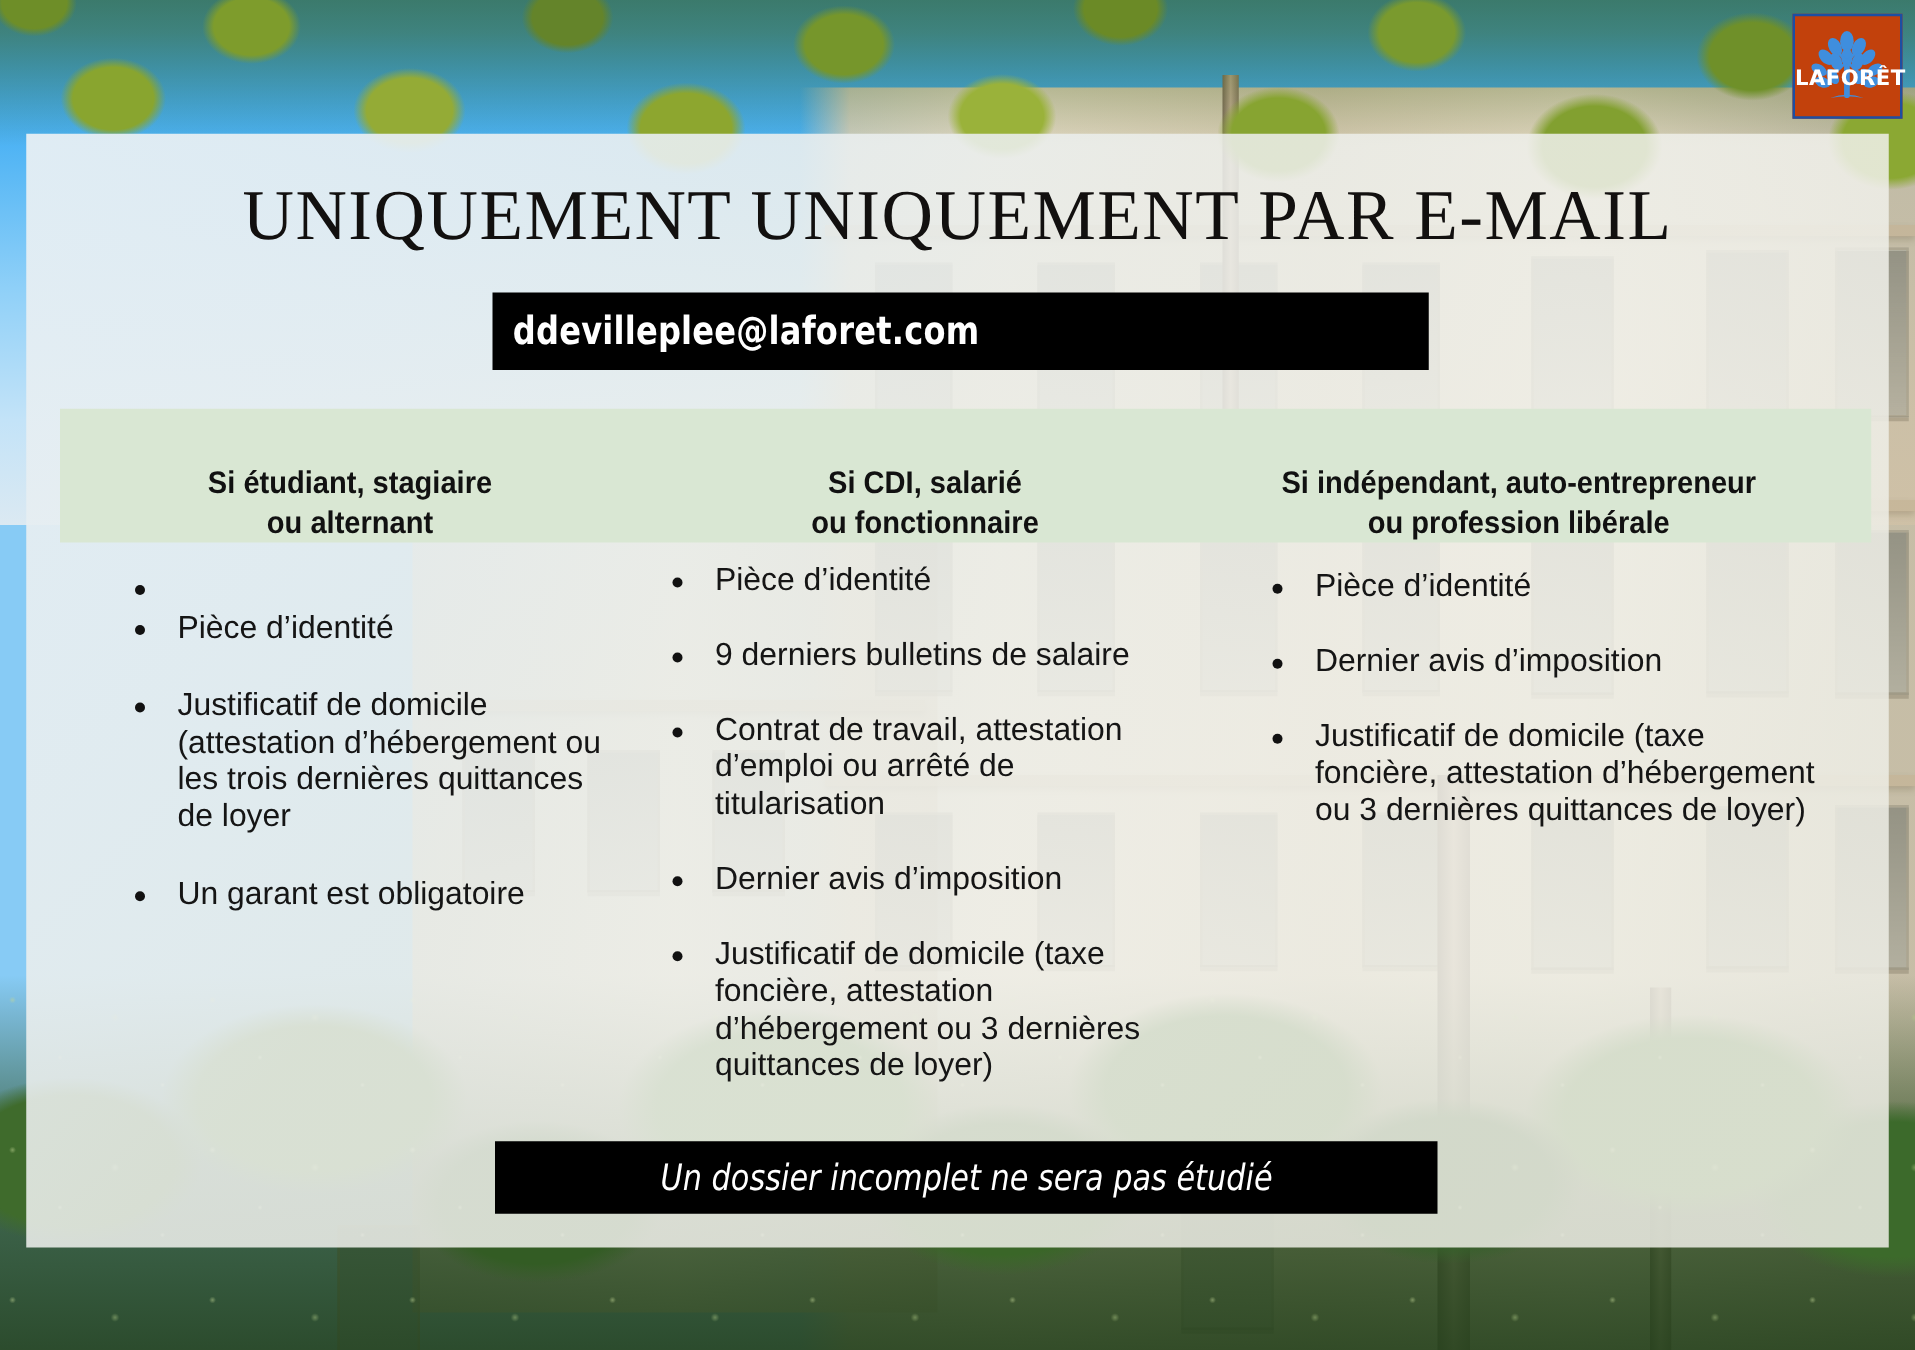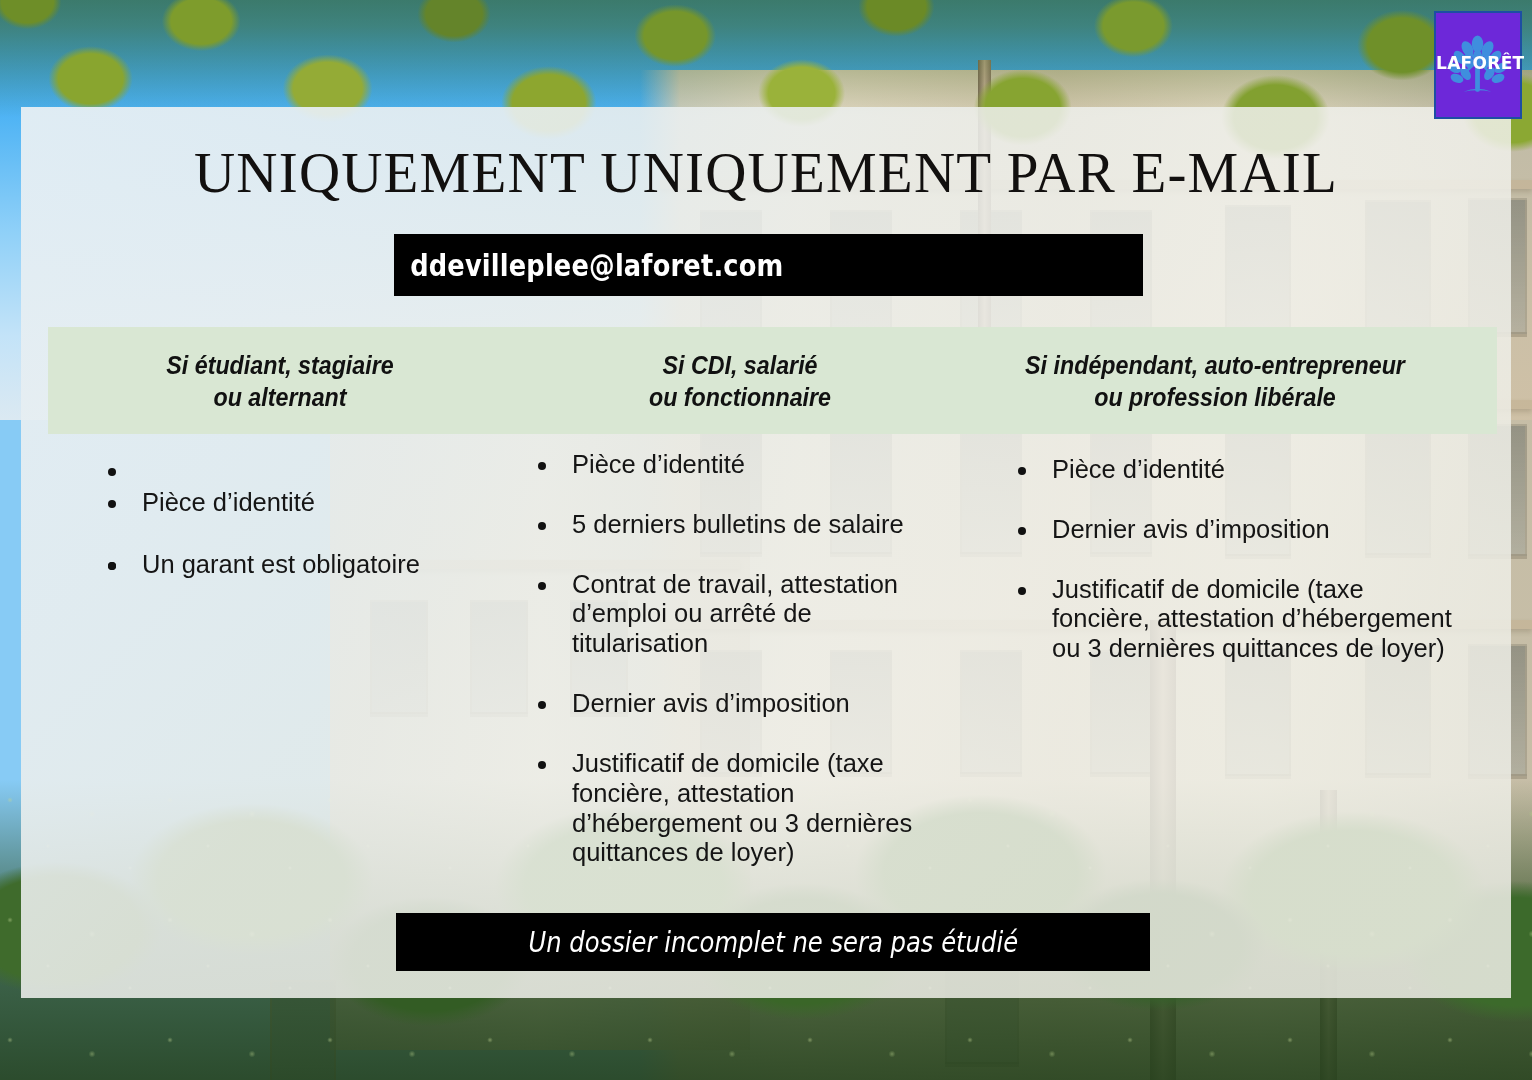--- a/index.html
+++ b/index.html
@@ -176,22 +176,21 @@
     height: 107px;
     background: #d9e7d3;
   }
   .header-cols {
     position: absolute;
     left: 48px;
     top: 327px;
     width: 1449px;
     height: 107px;
     display: flex;
-    align-items: center;
-    font-style: italic;
+    align-items: flex-end;
   }
   .header-col {
     text-align: center;
     font-weight: bold;
     font-size: 25px;
     line-height: 1.28;
     color: #111111;
     transform: scaleX(0.93);
   }
   .hc-0 { width: 420px; margin-left: 22px; }
@@ -247,22 +246,22 @@
     font-family: "DejaVu Sans Condensed", "Liberation Sans Narrow", "Liberation Sans", sans-serif;
     transform: scaleX(0.93);
   }
 
   
   .logo {
     position: absolute;
     left: 1434px;
     top: 11px;
     width: 88px;
-    height: 108px;
-    background: #6d28d9;
+    height: 84px;
+    background: #c2410c;
     border: 2px solid #1d4ea3;
     box-sizing: border-box;
   }
   .logo svg { display: block; width: 100%; height: 100%; }
   .logo .logo-word {
     position: absolute;
     left: 0; right: 0;
     top: 40px;
     text-align: center;
     color: #ffffff;
@@ -356,35 +355,36 @@
   <div class="col col-0">
     <div class="bullet-item">
       <span class="dot"></span>
     </div>
     <div class="bullet-item">
       <span class="dot"></span>
       <span>Pièce d’identité</span>
     </div>
     <div class="bullet-item">
       <span class="dot"></span>
+      <span>Justificatif de domicile (attestation d’hébergement ou les trois dernières quittances de loyer</span>
     </div>
     <div class="bullet-item">
       <span class="dot"></span>
       <span>Un garant est obligatoire</span>
     </div>
   </div>
 
   <div class="col col-1">
     <div class="bullet-item">
       <span class="dot"></span>
       <span>Pièce d’identité</span>
     </div>
     <div class="bullet-item">
       <span class="dot"></span>
-      <span>5 derniers bulletins de salaire</span>
+      <span>9 derniers bulletins de salaire</span>
     </div>
     <div class="bullet-item">
       <span class="dot"></span>
       <span>Contrat de travail, attestation d’emploi ou arrêté de titularisation</span>
     </div>
     <div class="bullet-item">
       <span class="dot"></span>
       <span>Dernier avis d’imposition</span>
     </div>
     <div class="bullet-item">

